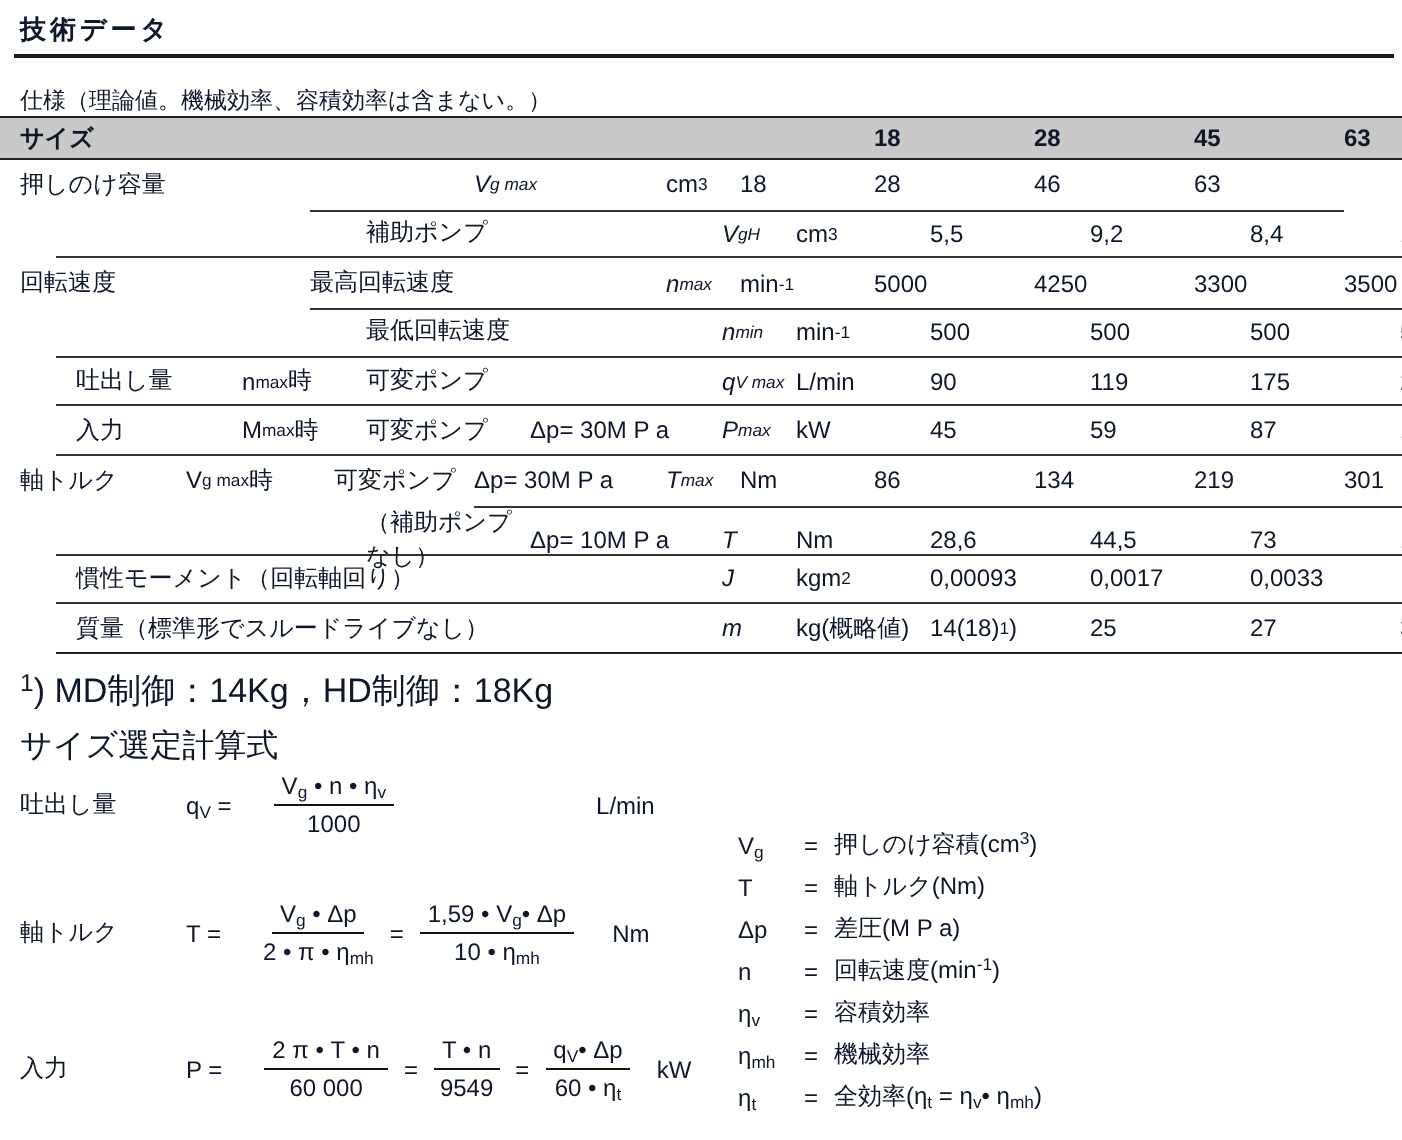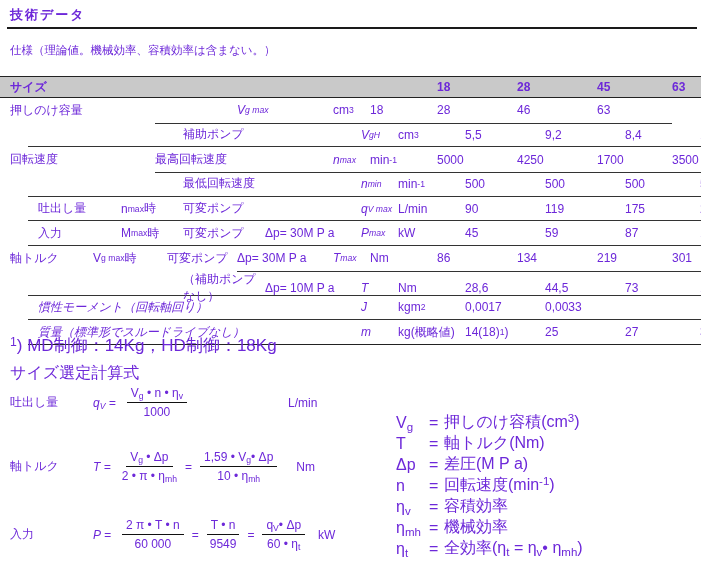--- a/index.html
+++ b/index.html
@@ -1,56 +1,56 @@
 <!DOCTYPE html>
 <html><head>
 <meta charset="utf-8">
 <style>
   html,body{margin:0;padding:0;background:#ffffff;}
   .page{
     position:relative;width:701px;height:570px;background:#ffffff;
     font-family:"Liberation Sans","DejaVu Sans",sans-serif;
-    color:#6d28d9;font-size:12px;overflow:hidden;
+    color:#0f172a;font-size:12px;overflow:hidden;
   }
   sub{font-size:0.72em;line-height:0;vertical-align:-0.25em;}
   sup{font-size:0.72em;line-height:0;vertical-align:0.45em;}
 
   .title{position:absolute;left:10px;top:6px;font-size:13px;font-weight:bold;letter-spacing:2px;}
   .title-rule{position:absolute;left:7px;right:4px;top:27px;border-top:2px solid #1a1a1a;}
   .intro{position:absolute;left:10px;top:43px;font-size:11.5px;}
 
-  .table{position:absolute;left:0;top:76px;width:701px;}
+  .table{position:absolute;left:0;top:58px;width:701px;}
   .grid{display:grid;grid-template-columns:83px 62px 82px 96px 37px 67px 80px 80px 75px 1fr;padding-left:10px;box-sizing:border-box;}
   .thead{height:22px;align-items:center;background:#c9c9c9;border-top:1px solid #222;border-bottom:1px solid #222;font-weight:bold;}
   .thead .hlabel{grid-column:1 / 7;}
   .trow{height:24.7px;}
   .trow > div{height:100%;display:flex;align-items:center;}
   .trow.full{border-bottom:1px solid #333;margin-left:28px;}
   .trow.bb2{border-bottom:1.5px solid #222;}
   .trow.pb3 > div:nth-child(n+3){border-bottom:1px solid #333;}
   .trow.pb4 > div:nth-child(n+4){border-bottom:1px solid #333;}
   .sym{font-style:italic;}
   .ind{padding-left:12px;}
-  .span4{grid-column:1 / 5;font-style:italic;}
+  .span4{grid-column:1 / 5;}
 
   .footnote{position:absolute;left:10px;top:334px;font-size:17px;}
   .formulas-title{position:absolute;left:10px;top:363px;font-size:16px;}
 
   .f-row{position:absolute;left:10px;display:flex;align-items:center;}
   .f-label{width:83px;}
-  .f-lhs{margin-right:6px;font-style:italic;}
+  .f-lhs{margin-right:16px;}
   .frac{display:inline-flex;flex-direction:column;align-items:center;margin:0 5px;}
   .frac .num{padding:0 4px 2px 4px;border-bottom:1px solid #111;}
   .frac .den{padding-top:2px;}
   .f-eq{margin:0 3px;}
   .u-flow{margin-left:96px;}
   .u-torque{margin-left:14px;}
   .u-power{margin-left:8px;}
 
-  .legend{position:absolute;left:396px;top:412px;font-size:16px;}
+  .legend{position:absolute;left:369px;top:412px;font-size:12px;}
   .legend-row{display:flex;align-items:center;height:21px;}
   .l-sym{width:33px;}
   .l-eq{width:15px;}
 </style>
 </head>
 <body>
 
 <div class="page">
 
   <div class="title">技術データ</div>
@@ -94,21 +94,21 @@
 
     <div class="grid trow pb3">
       <div>回転速度</div>
       <div></div>
       <div>最高回転速度</div>
       <div></div>
       <div class="sym">n<sub>max</sub></div>
       <div>min<sup>-1</sup></div>
       <div>5000</div>
       <div>4250</div>
-      <div>1700</div>
+      <div>3300</div>
       <div>3500</div>
     </div>
 
     <div class="grid trow full">
       <div></div>
       <div></div>
       <div>最低回転速度</div>
       <div></div>
       <div class="sym">n<sub>min</sub></div>
       <div>min<sup>-1</sup></div>
@@ -167,20 +167,21 @@
       <div>28,6</div>
       <div>44,5</div>
       <div>73</div>
       <div>100</div>
     </div>
 
     <div class="grid trow full">
       <div class="span4">慣性モーメント（回転軸回り）</div>
       <div class="sym">J</div>
       <div>kgm<sup>2</sup></div>
+      <div>0,00093</div>
       <div>0,0017</div>
       <div>0,0033</div>
       <div></div>
     </div>
 
     <div class="grid trow full bb2">
       <div class="span4">質量（標準形でスルードライブなし）</div>
       <div class="sym">m</div>
       <div>kg(概略値)</div>
       <div>14(18)<sup>1</sup>)</div>

